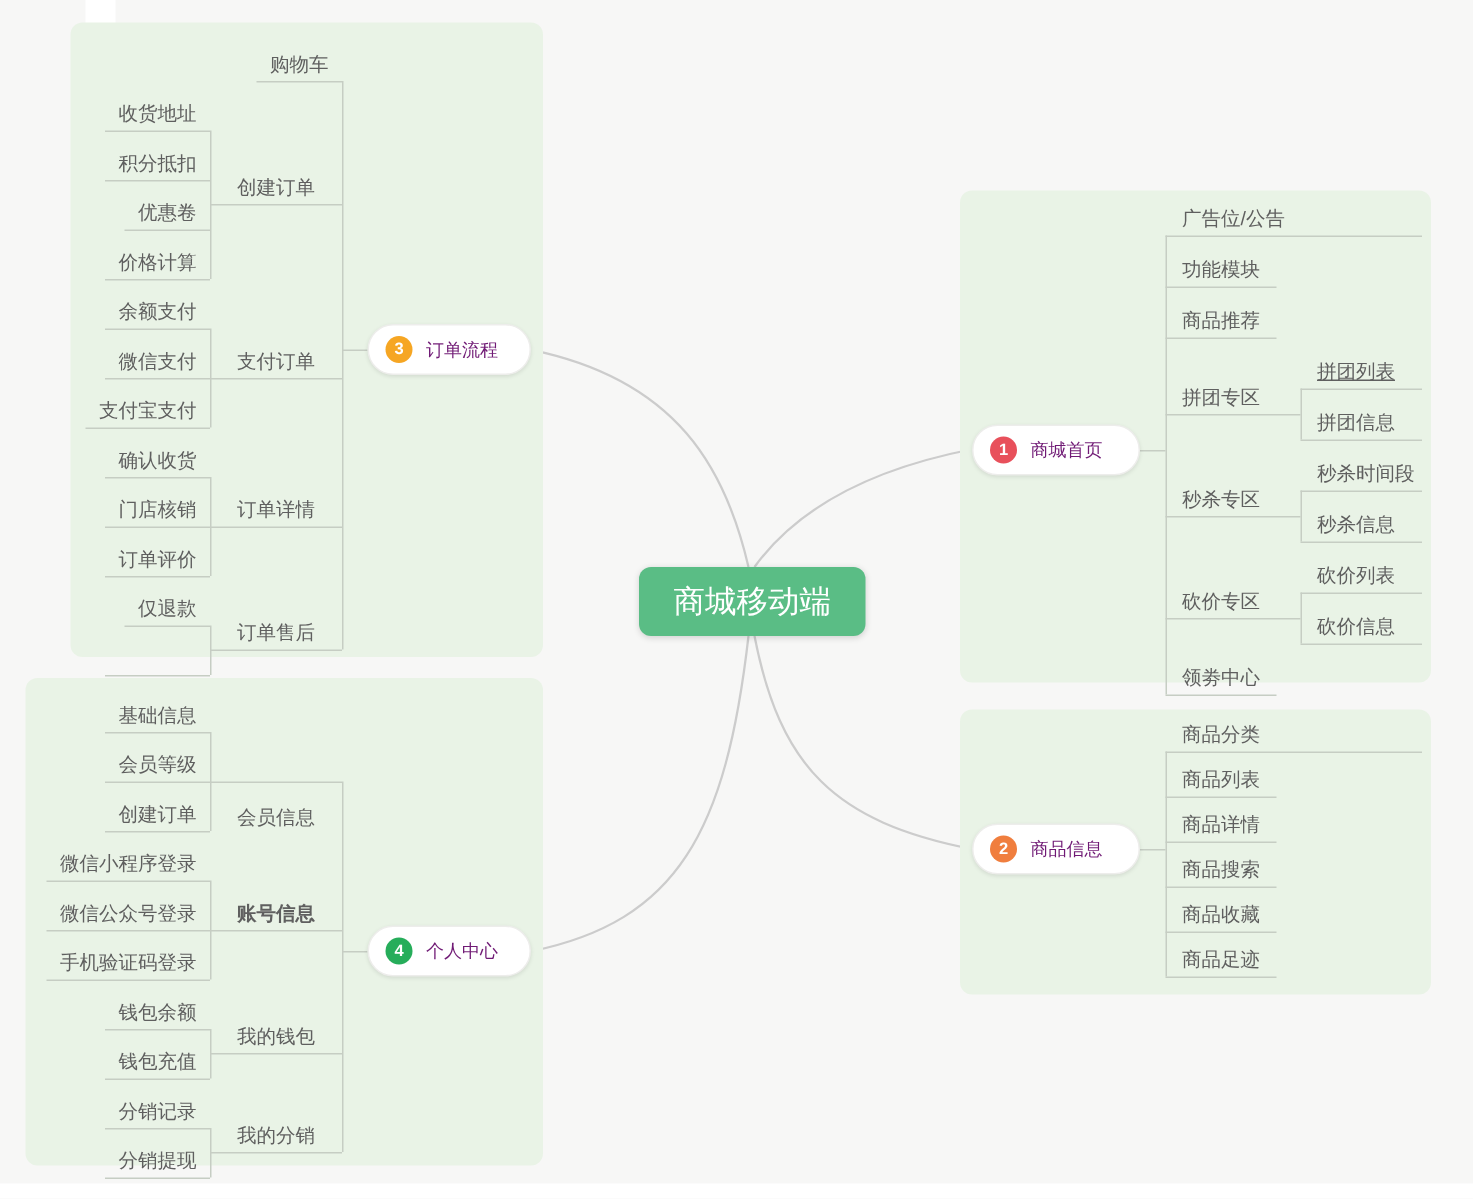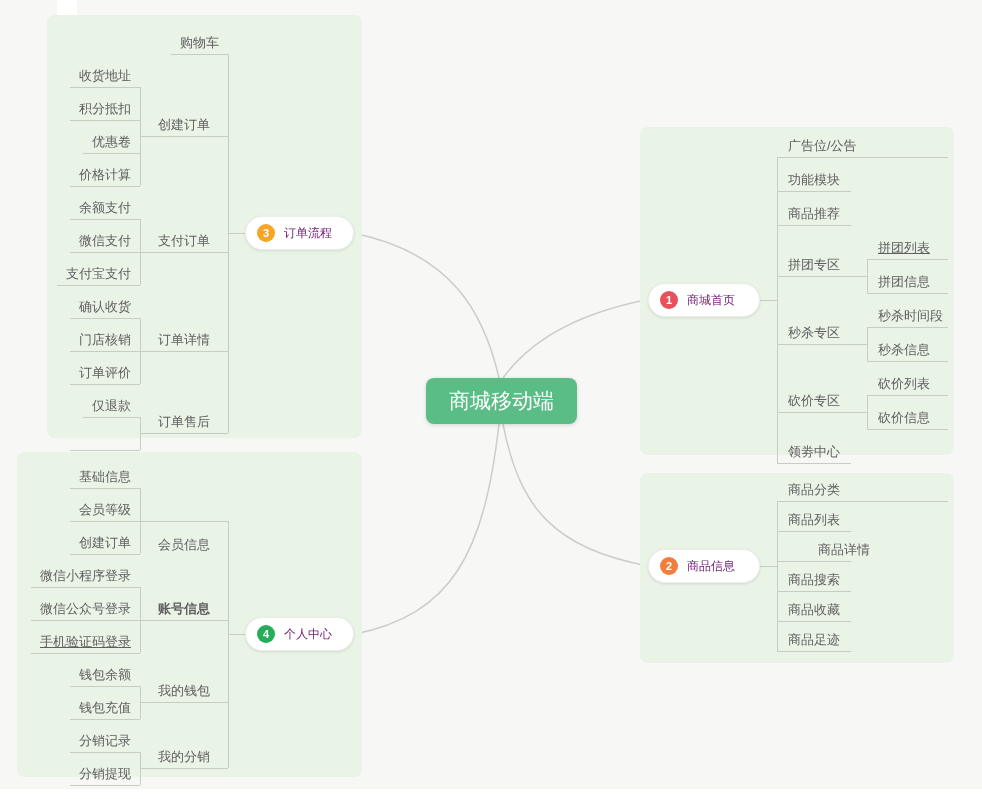--- a/index.html
+++ b/index.html
@@ -87,21 +87,21 @@
     <div class="branch-node" style="left:648px;top:283px;width:112px;">
       <span class="badge" style="background: rgb(232, 80, 91);">1</span>
       <span class="branch-label">商城首页</span>
     </div>
     <div class="panel" style="left:640px;top:473px;width:314px;height:190px;"></div>
     <div class="hline" style="left:777px;top:501px;width:171px;"></div>
     <div class="lbl" style="left:788px;top:480px;">商品分类</div>
     <div class="hline" style="left:777px;top:531px;width:74px;"></div>
     <div class="lbl" style="left:788px;top:510px;">商品列表</div>
     <div class="hline" style="left:777px;top:561px;width:74px;"></div>
-    <div class="lbl" style="left:788px;top:540px;margin-left:30px;">商品详情</div>
+    <div class="lbl" style="left:788px;top:540px;">商品详情</div>
     <div class="hline" style="left:777px;top:591px;width:74px;"></div>
     <div class="lbl" style="left:788px;top:570px;">商品搜索</div>
     <div class="hline" style="left:777px;top:621px;width:74px;"></div>
     <div class="lbl" style="left:788px;top:600px;">商品收藏</div>
     <div class="hline" style="left:777px;top:651px;width:74px;"></div>
     <div class="lbl" style="left:788px;top:630px;">商品足迹</div>
     <div class="vline" style="left:777px;top:501px;height:150px;"></div>
     <div class="hline" style="left:760px;top:566px;width:17px;"></div>
     <div class="branch-node" style="left:648px;top:549px;width:112px;">
       <span class="badge" style="background: rgb(240, 126, 62);">2</span>
@@ -163,21 +163,21 @@
     <div class="hline" style="left:70px;top:554px;width:70px;"></div>
     <div class="lbl center" style="left:70px;top:533px;width:70px;">创建订单</div>
     <div class="hline" style="left:140px;top:620px;width:88px;"></div>
     <div class="lbl center" style="left:140px;top:599px;width:88px;font-weight:bold;">账号信息</div>
     <div class="vline" style="left:140px;top:587px;height:66px;"></div>
     <div class="hline" style="left:31px;top:587px;width:109px;"></div>
     <div class="lbl center" style="left:31px;top:566px;width:109px;">微信小程序登录</div>
     <div class="hline" style="left:31px;top:620px;width:109px;"></div>
     <div class="lbl center" style="left:31px;top:599px;width:109px;">微信公众号登录</div>
     <div class="hline" style="left:31px;top:653px;width:109px;"></div>
-    <div class="lbl center" style="left:31px;top:632px;width:109px;text-decoration:underline;">手机验证码登录</div>
+    <div class="lbl center" style="left:31px;top:632px;width:109px;">手机验证码登录</div>
     <div class="hline" style="left:140px;top:702px;width:88px;"></div>
     <div class="lbl center" style="left:140px;top:681px;width:88px;">我的钱包</div>
     <div class="vline" style="left:140px;top:686px;height:33px;"></div>
     <div class="hline" style="left:70px;top:686px;width:70px;"></div>
     <div class="lbl center" style="left:70px;top:665px;width:70px;text-align:center;">钱包余额</div>
     <div class="hline" style="left:70px;top:719px;width:70px;"></div>
     <div class="lbl center" style="left:70px;top:698px;width:70px;">钱包充值</div>
     <div class="hline" style="left:140px;top:768px;width:88px;"></div>
     <div class="lbl center" style="left:140px;top:747px;width:88px;">我的分销</div>
     <div class="vline" style="left:140px;top:752px;height:33px;"></div>

